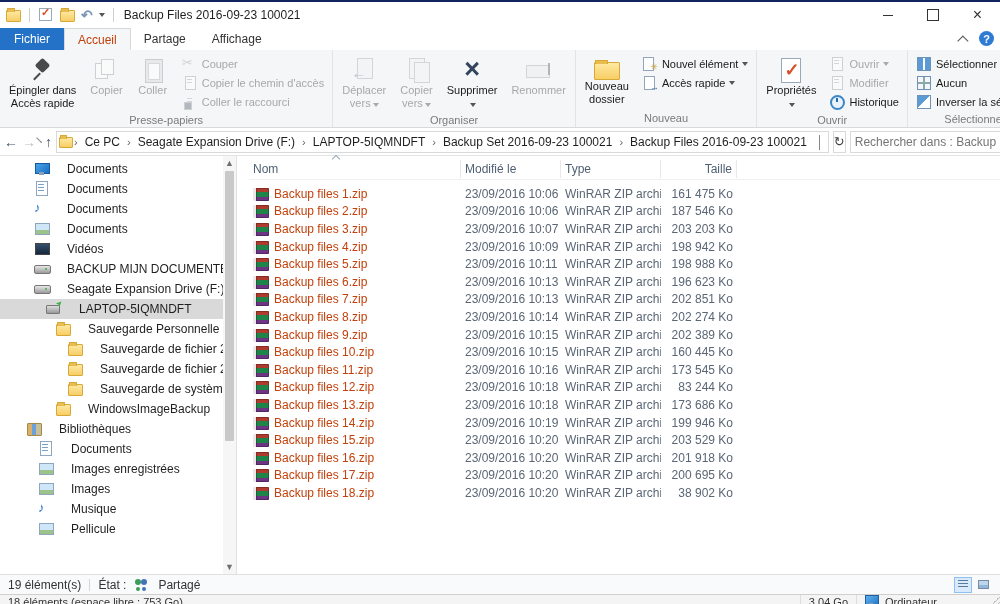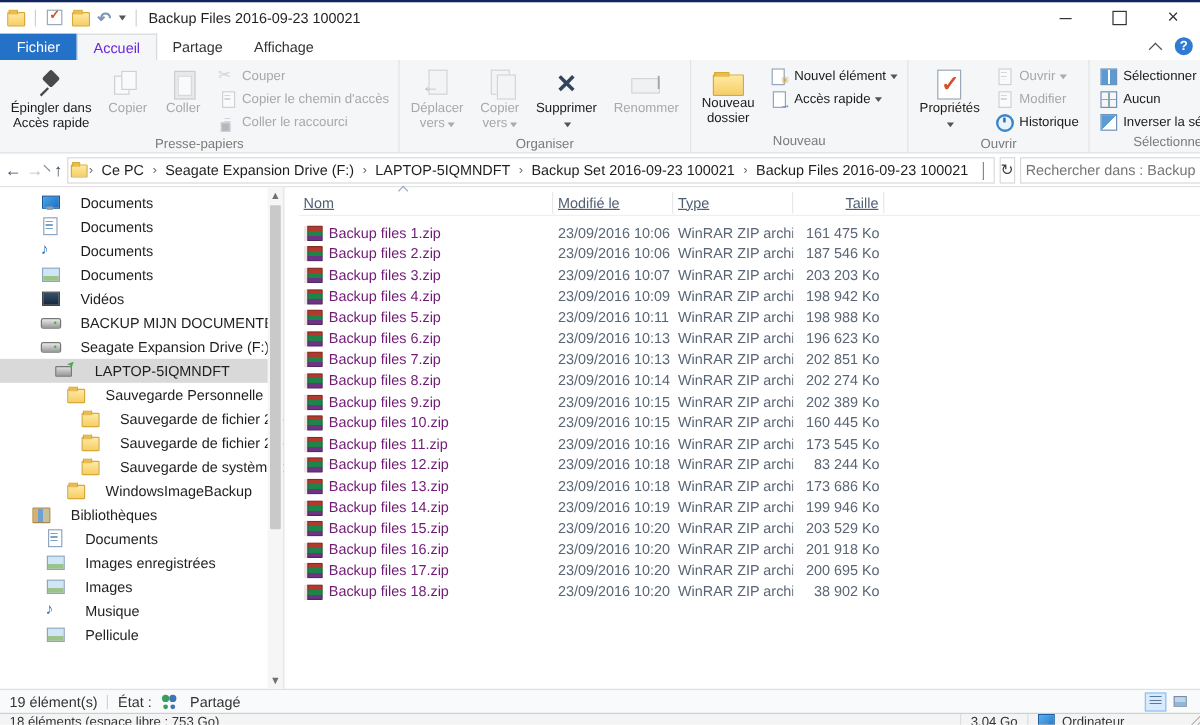--- a/index.html
+++ b/index.html
@@ -14,21 +14,21 @@
   .win-controls { margin-left:auto; display:flex; height:26px; }
   .win-btn { width:45px; display:flex; align-items:center; justify-content:center; color:#222; font-size:13px; }
   .ic-min::before{content:"";display:block;width:10px;height:1px;background:#333;}
   .ic-max::before{content:"";display:block;width:10px;height:10px;border:1px solid #333;}
   .ic-close-x{font-size:16px;line-height:1;color:#333;}
 
   
   .tabrow { height:22px; display:flex; align-items:flex-end; background:#fff; position:relative; }
   .tab-file { background:#2472c8; color:#fff; padding:3px 14px; height:22px; display:flex; align-items:center; }
   .tab { padding:3px 13px; height:22px; display:flex; align-items:center; color:#333; }
-  .tab.active { background:#f5f6f7; border:1px solid #d9d9d9; border-bottom:none; color:#6d28d9; }
+  .tab.active { background:#f5f6f7; border:1px solid #d9d9d9; border-bottom:none; color:#c2410c; }
   .ribbon-help { position:absolute; right:6px; top:3px; display:flex; gap:10px; align-items:center; }
   .chev-up { width:8px; height:8px; border-left:1px solid #555; border-top:1px solid #555; transform:rotate(45deg) translateY(3px); }
   .ic-help { width:15px; height:15px; border-radius:50%; background:#2f7bd4; color:#fff; font-size:11px; font-weight:bold; display:flex; align-items:center; justify-content:center; }
 
   
   .ribbon { height:78px; background:#f5f6f7; border-bottom:1px solid #d9dadb; display:flex; }
   .rgroup { display:flex; flex-direction:column; border-right:1px solid #e2e3e4; padding:2px 2px 0 2px; }
   .rgroup-content { flex:1; display:flex; align-items:flex-start; }
   .rgroup-label { text-align:center; color:#7a7a7a; font-size:11px; padding:2px 8px 3px; }
   .bigbtn { display:flex; flex-direction:column; align-items:center; padding:3px 5px 1px; margin:0 1px; min-width:44px; border:1px solid transparent; }
@@ -62,30 +62,30 @@
   .side-item { height:20px; display:flex; align-items:center; gap:17px; white-space:nowrap; font-size:12px; }
   .side-item.selected { background:#d9d9d9; }
   .sscroll { position:absolute; top:0; right:0; width:13px; height:100%; background:#f6f6f6; display:flex; flex-direction:column; align-items:center; }
   .sarrow { height:14px; display:flex; align-items:center; justify-content:center; color:#707070; font-size:9px; width:100%; }
   .sthumb { width:9px; background:#c9c9c9; border-radius:1px; }
   .strack { flex:1; width:100%; display:flex; justify-content:center; padding:1px 0; }
 
   
   .filearea { flex:1; display:flex; flex-direction:column; padding-left:12px; }
   .listheader { display:flex; height:22px; align-items:center; color:#4f5f73; border-bottom:1px solid #f0f0f0; margin-top:2px; }
-  .hcell { padding:0 4px; border-right:1px solid #e8e8e8; height:18px; display:flex; align-items:center; position:relative;text-decoration:underline; }
+  .hcell { padding:0 4px; border-right:1px solid #e8e8e8; height:18px; display:flex; align-items:center; position:relative; }
   .hcell .sortcaret { position:absolute; left:84px; top:-4px; width:6px; height:6px; border-left:1px solid #9ab; border-top:1px solid #9ab; transform:rotate(45deg); }
   .col-name { width:212px; }
   .col-date { width:100px; }
   .col-type { width:100px; }
   .col-size { width:76px; justify-content:flex-end; }
   .rows { margin-top:5px; }
   .frow { display:flex; height:17.6px; align-items:center; }
   .fcell { padding:0 4px; white-space:nowrap; overflow:hidden; }
-  .fname { display:flex; align-items:flex-start; gap:5px; color:#701a75; }
+  .fname { display:flex; align-items:flex-start; gap:5px; color:#c2410c; }
   .fmeta { color:#5a6675; }
   .fsize { text-align:right; justify-content:flex-end; display:flex; color:#5a6675; }
 
   
   .statusbar { height:20px; border-top:1px solid #e0e0e0; background:#f8fafb; display:flex; align-items:center; padding:0 8px; gap:8px; font-size:12px; color:#333; }
   .statussep { width:1px; height:12px; background:#d5d5d5; }
   .viewbtns { margin-left:auto; display:flex; gap:2px; }
   .viewbtn { width:18px; height:16px; display:flex; align-items:center; justify-content:center; border:1px solid transparent; }
   .viewbtn.active { border-color:#8ec1ef; background:#d8eafc; }
   .ic-viewlist { width:10px; height:9px; background:repeating-linear-gradient(to bottom,#5a7a9a 0 1px,transparent 1px 3px); }

